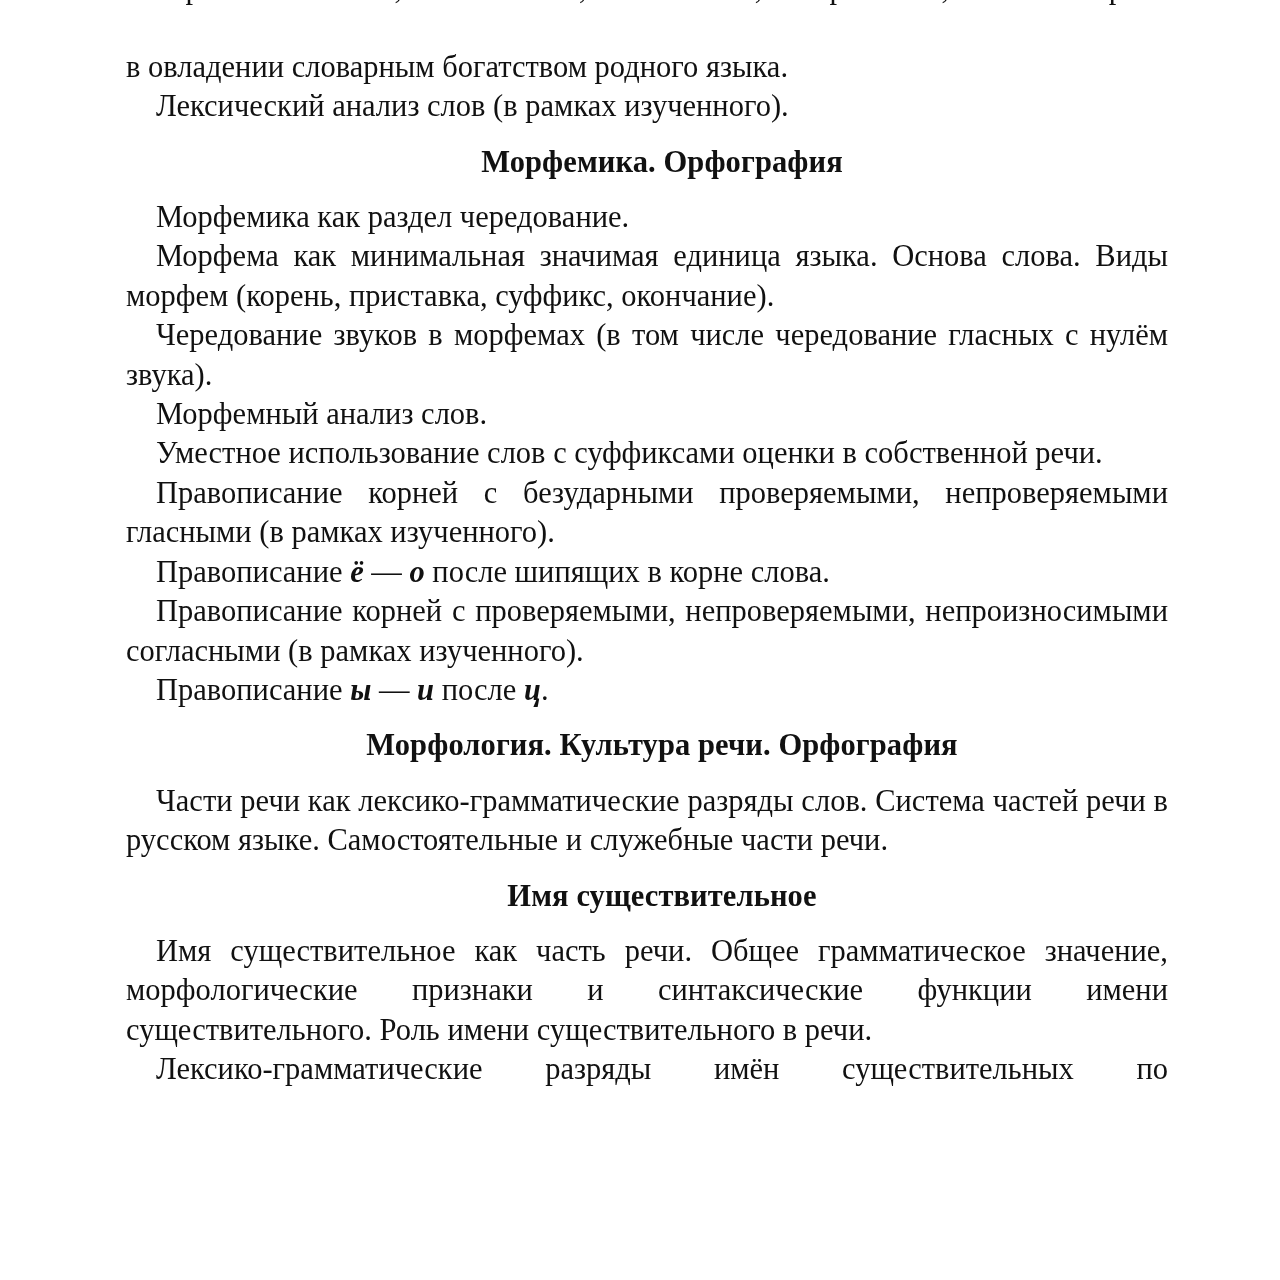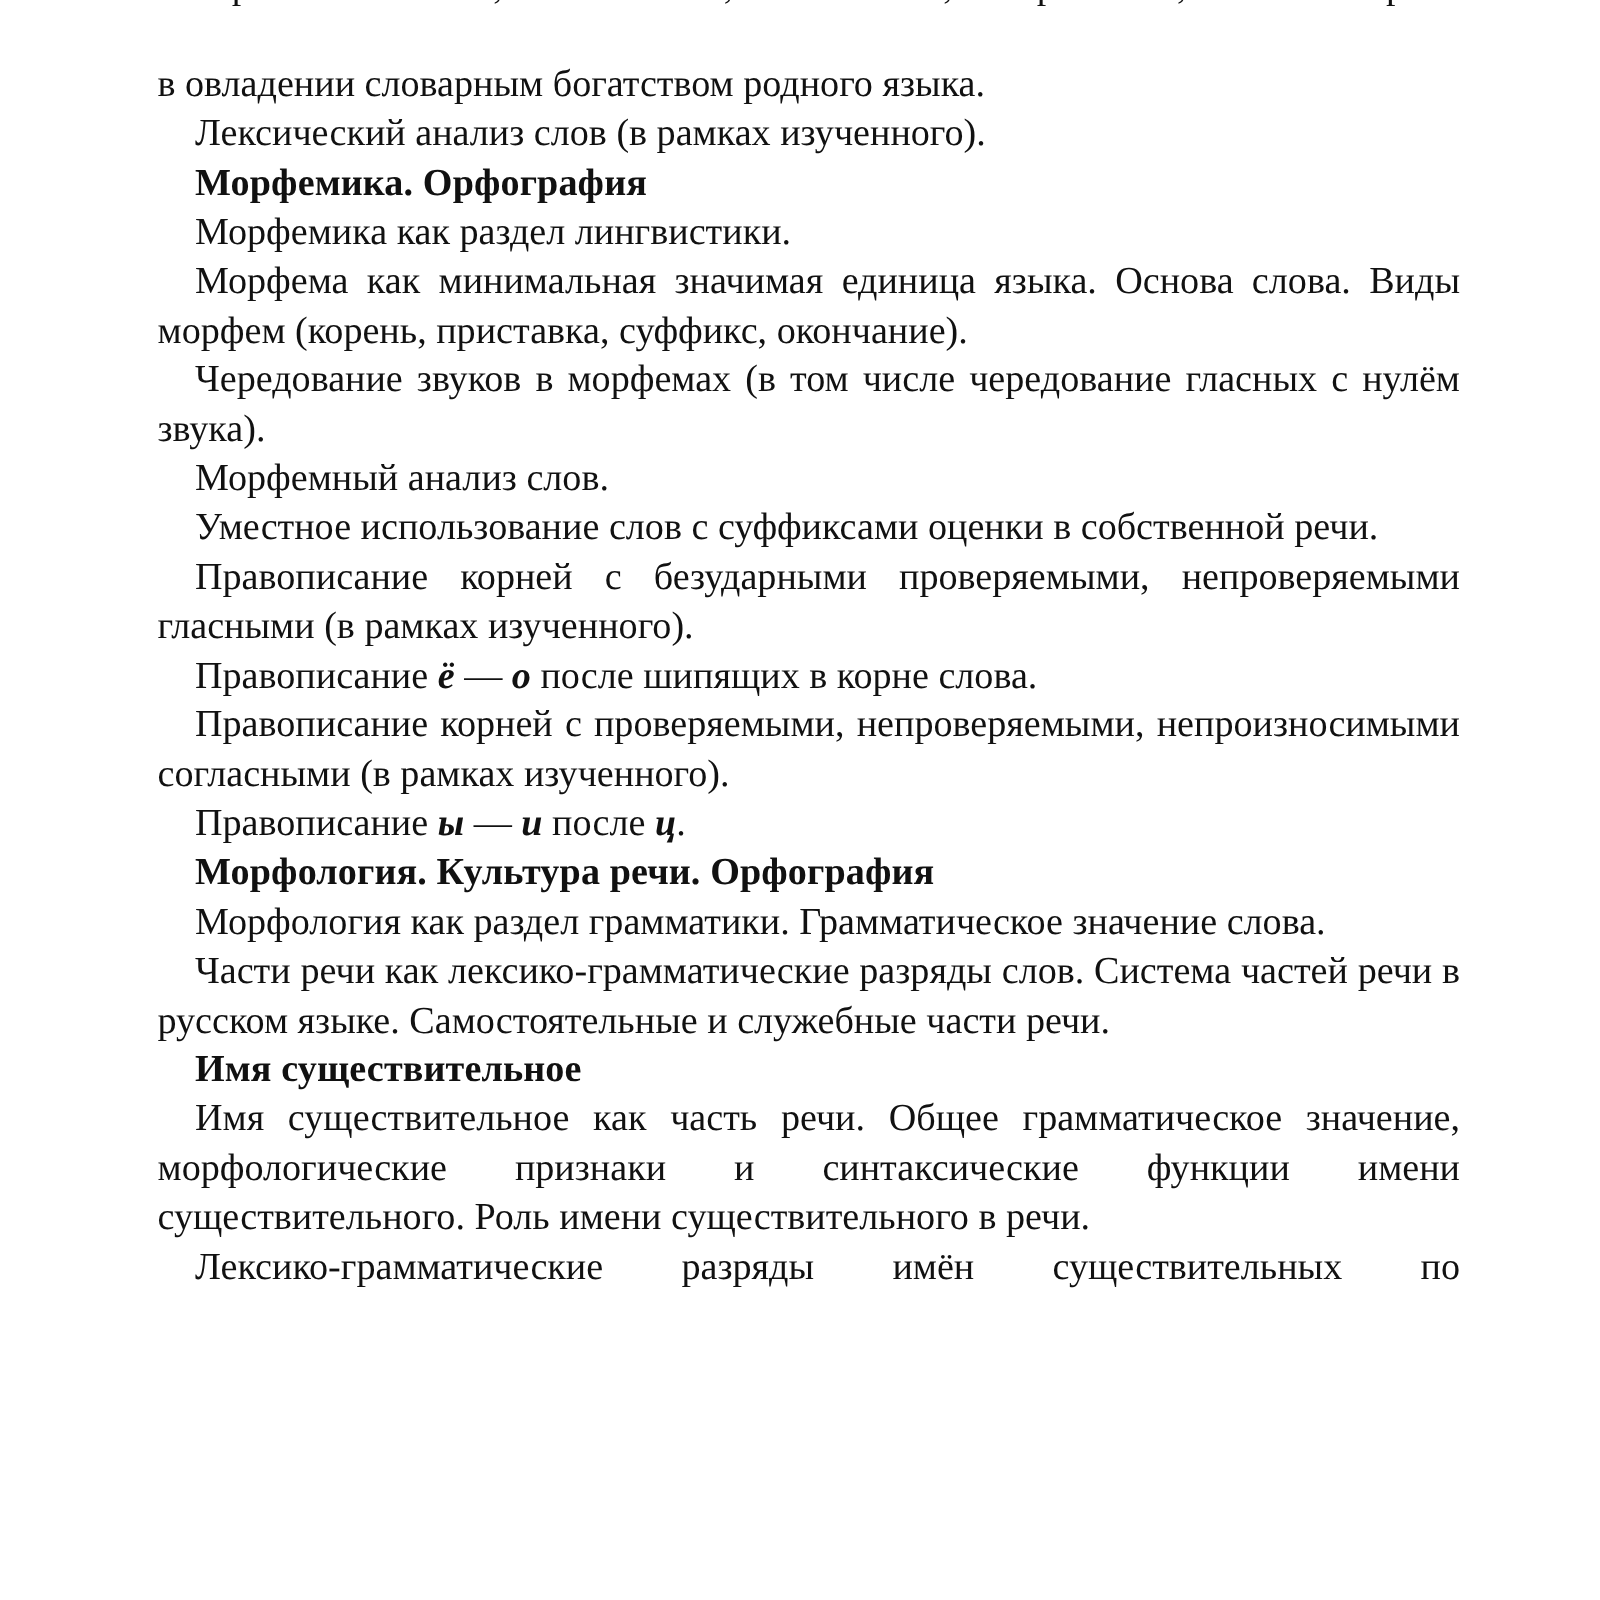--- a/index.html
+++ b/index.html
@@ -37,26 +37,26 @@
     text-justify: inter-word;
     text-indent: 30px;
     letter-spacing: 0px;
     word-spacing: 0px;
     hyphens: none;
     -webkit-hyphens: none;
   }
   .para.noindent { text-indent: 0; }
   
   .heading {
-    margin: 0;
+    margin: 16px;
     font-size: 30.5px;
     line-height: 39.4px;
     font-weight: bold;
     text-indent: 30px;
-    text-align: left;
+    text-align: center;
     letter-spacing: 0.1px;
   }
   
   .stretch {
     text-align: justify;
   }
   .stretch::after {
     content: "";
     display: inline-block;
     width: 100%;
@@ -74,21 +74,21 @@
   <div id="column">
 
     <p class="para stretch">вора синонимов, антонимов, омонимов, паронимов, и их роль</p>
 
     <p class="para noindent">в овладении словарным богатством родного языка.</p>
 
     <p class="para">Лексический анализ слов (в рамках изученного).</p>
 
     <p class="heading">Морфемика. Орфография</p>
 
-    <p class="para">Морфемика как раздел лингвистики.</p>
+    <p class="para">Морфемика как раздел чередование.</p>
 
     <p class="para">Морфема как минимальная значимая единица языка. Основа слова. Виды морфем (корень, приставка, суффикс, окончание).</p>
 
     <p class="para">Чередование звуков в морфемах (в том числе чередование гласных с нулём звука).</p>
 
     <p class="para">Морфемный анализ слов.</p>
 
     <p class="para">Уместное использование слов с суффиксами оценки в собственной речи.</p>
 
     <p class="para">Правописание корней с безударными проверяемыми, непроверяемыми гласными (в рамках изученного).</p>
@@ -101,21 +101,20 @@
 
 
 
     <p class="para">
       <span>Правописание </span><em class="bi">ы</em><span class="dash"> — </span><em class="bi">и</em><span> после </span><em class="bi">ц</em><span>.</span>
     </p>
 
 
     <p class="heading">Морфология. Культура речи. Орфография</p>
 
-    <p class="para">Морфология как раздел грамматики. Грамматическое значение слова.</p>
 
     <p class="para">Части речи как лексико-грамматические разряды слов. Система частей речи в русском языке. Самостоятельные и служебные части речи.</p>
 
     <p class="heading">Имя существительное</p>
 
     <p class="para">Имя существительное как часть речи. Общее грамматическое значение, морфологические признаки и синтаксические функции имени существительного. Роль имени существительного в речи.</p>
 
     <p class="para stretch">Лексико-грамматические разряды имён существительных по</p>
 
   </div>

